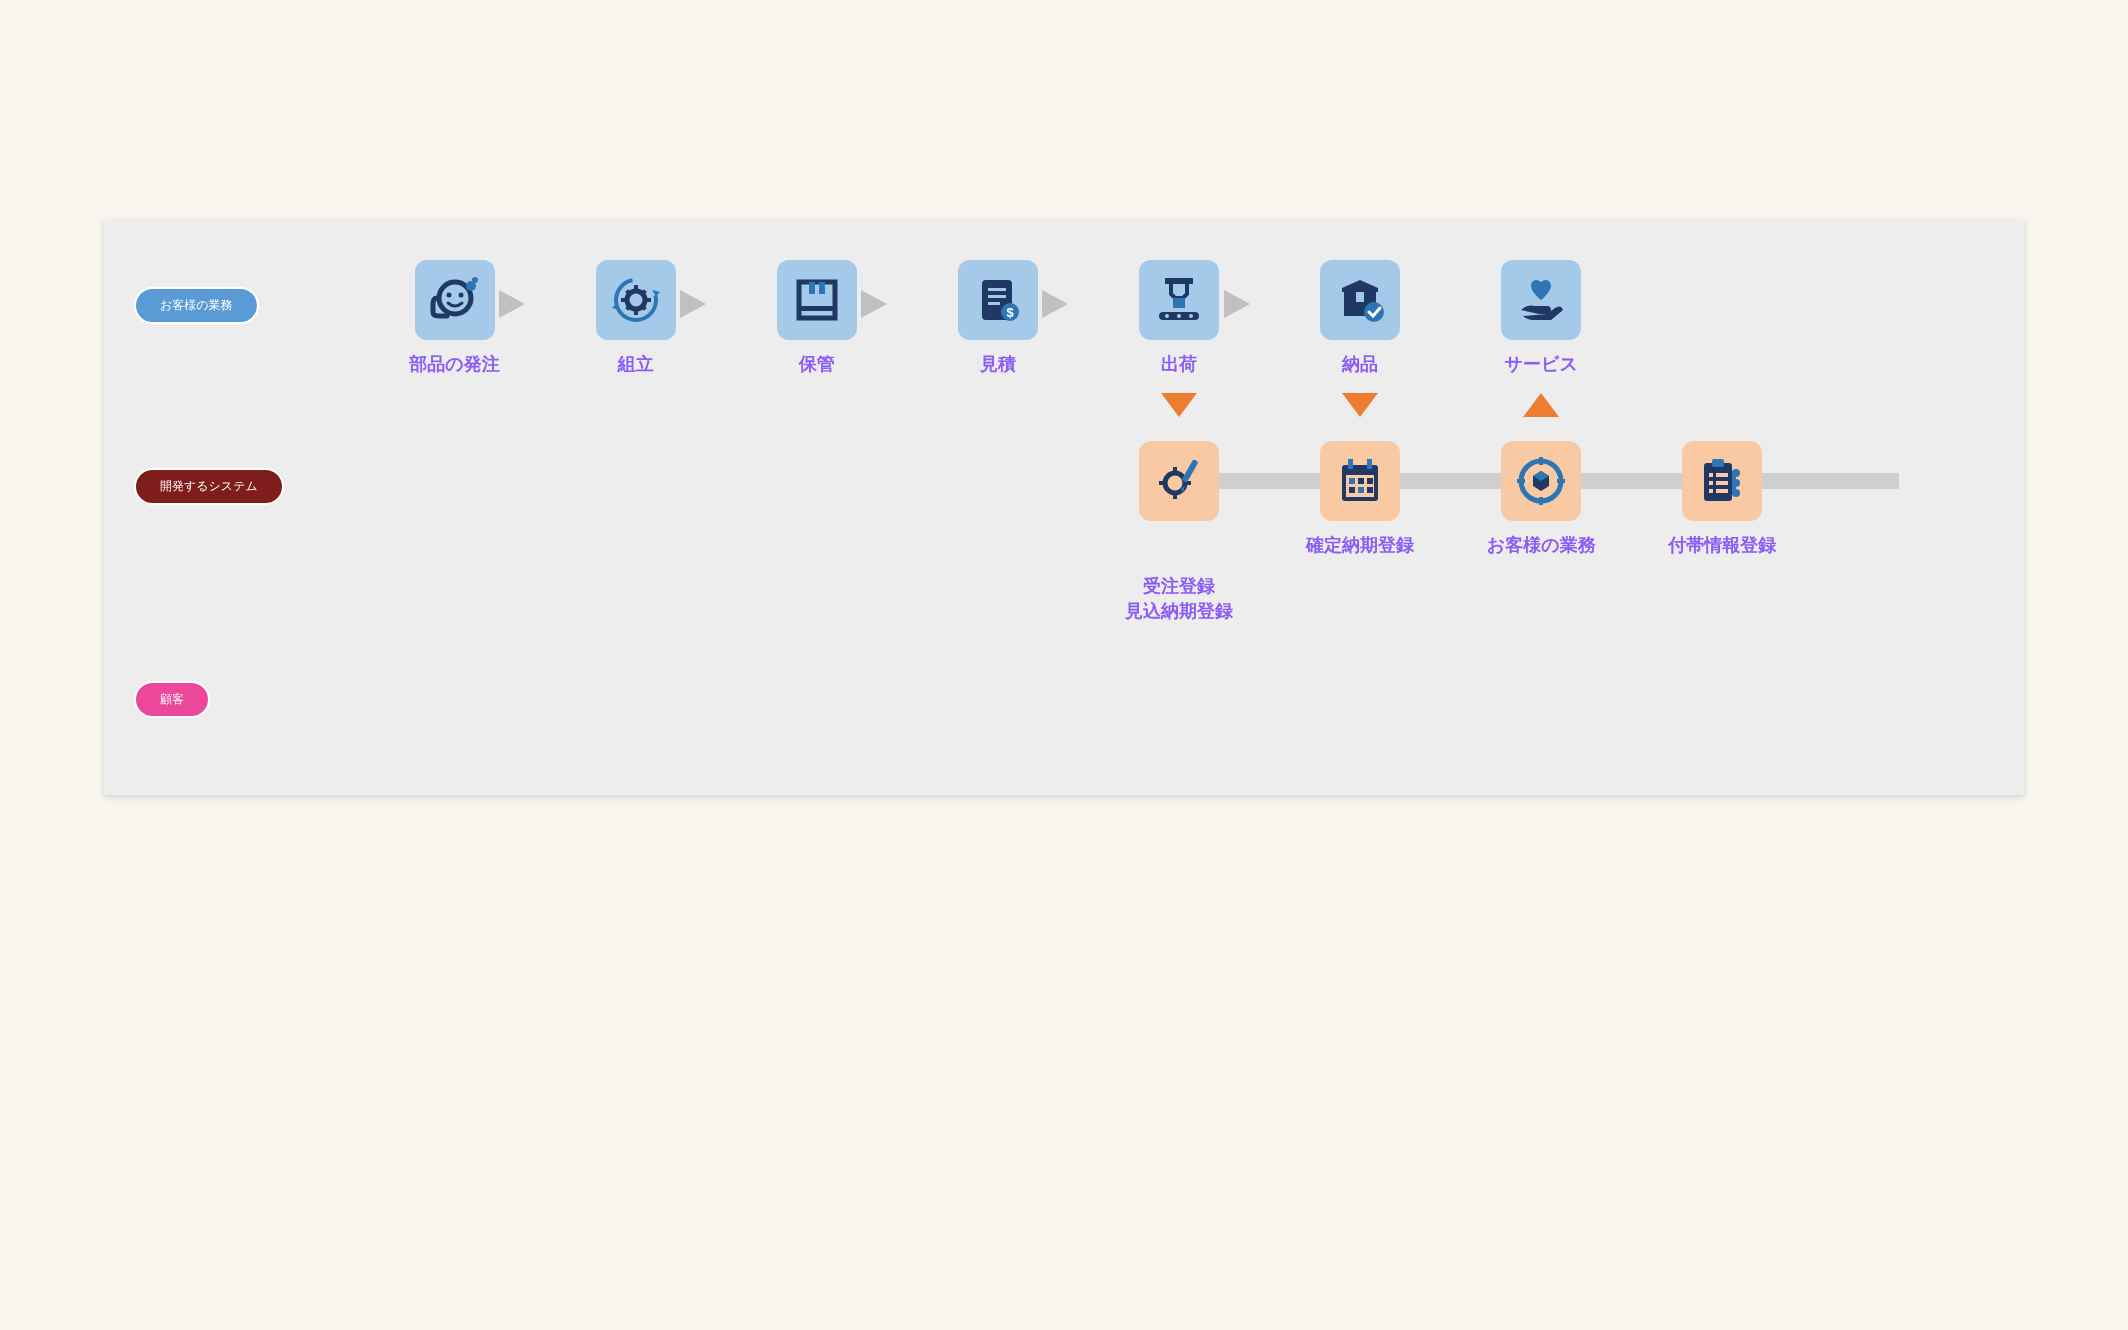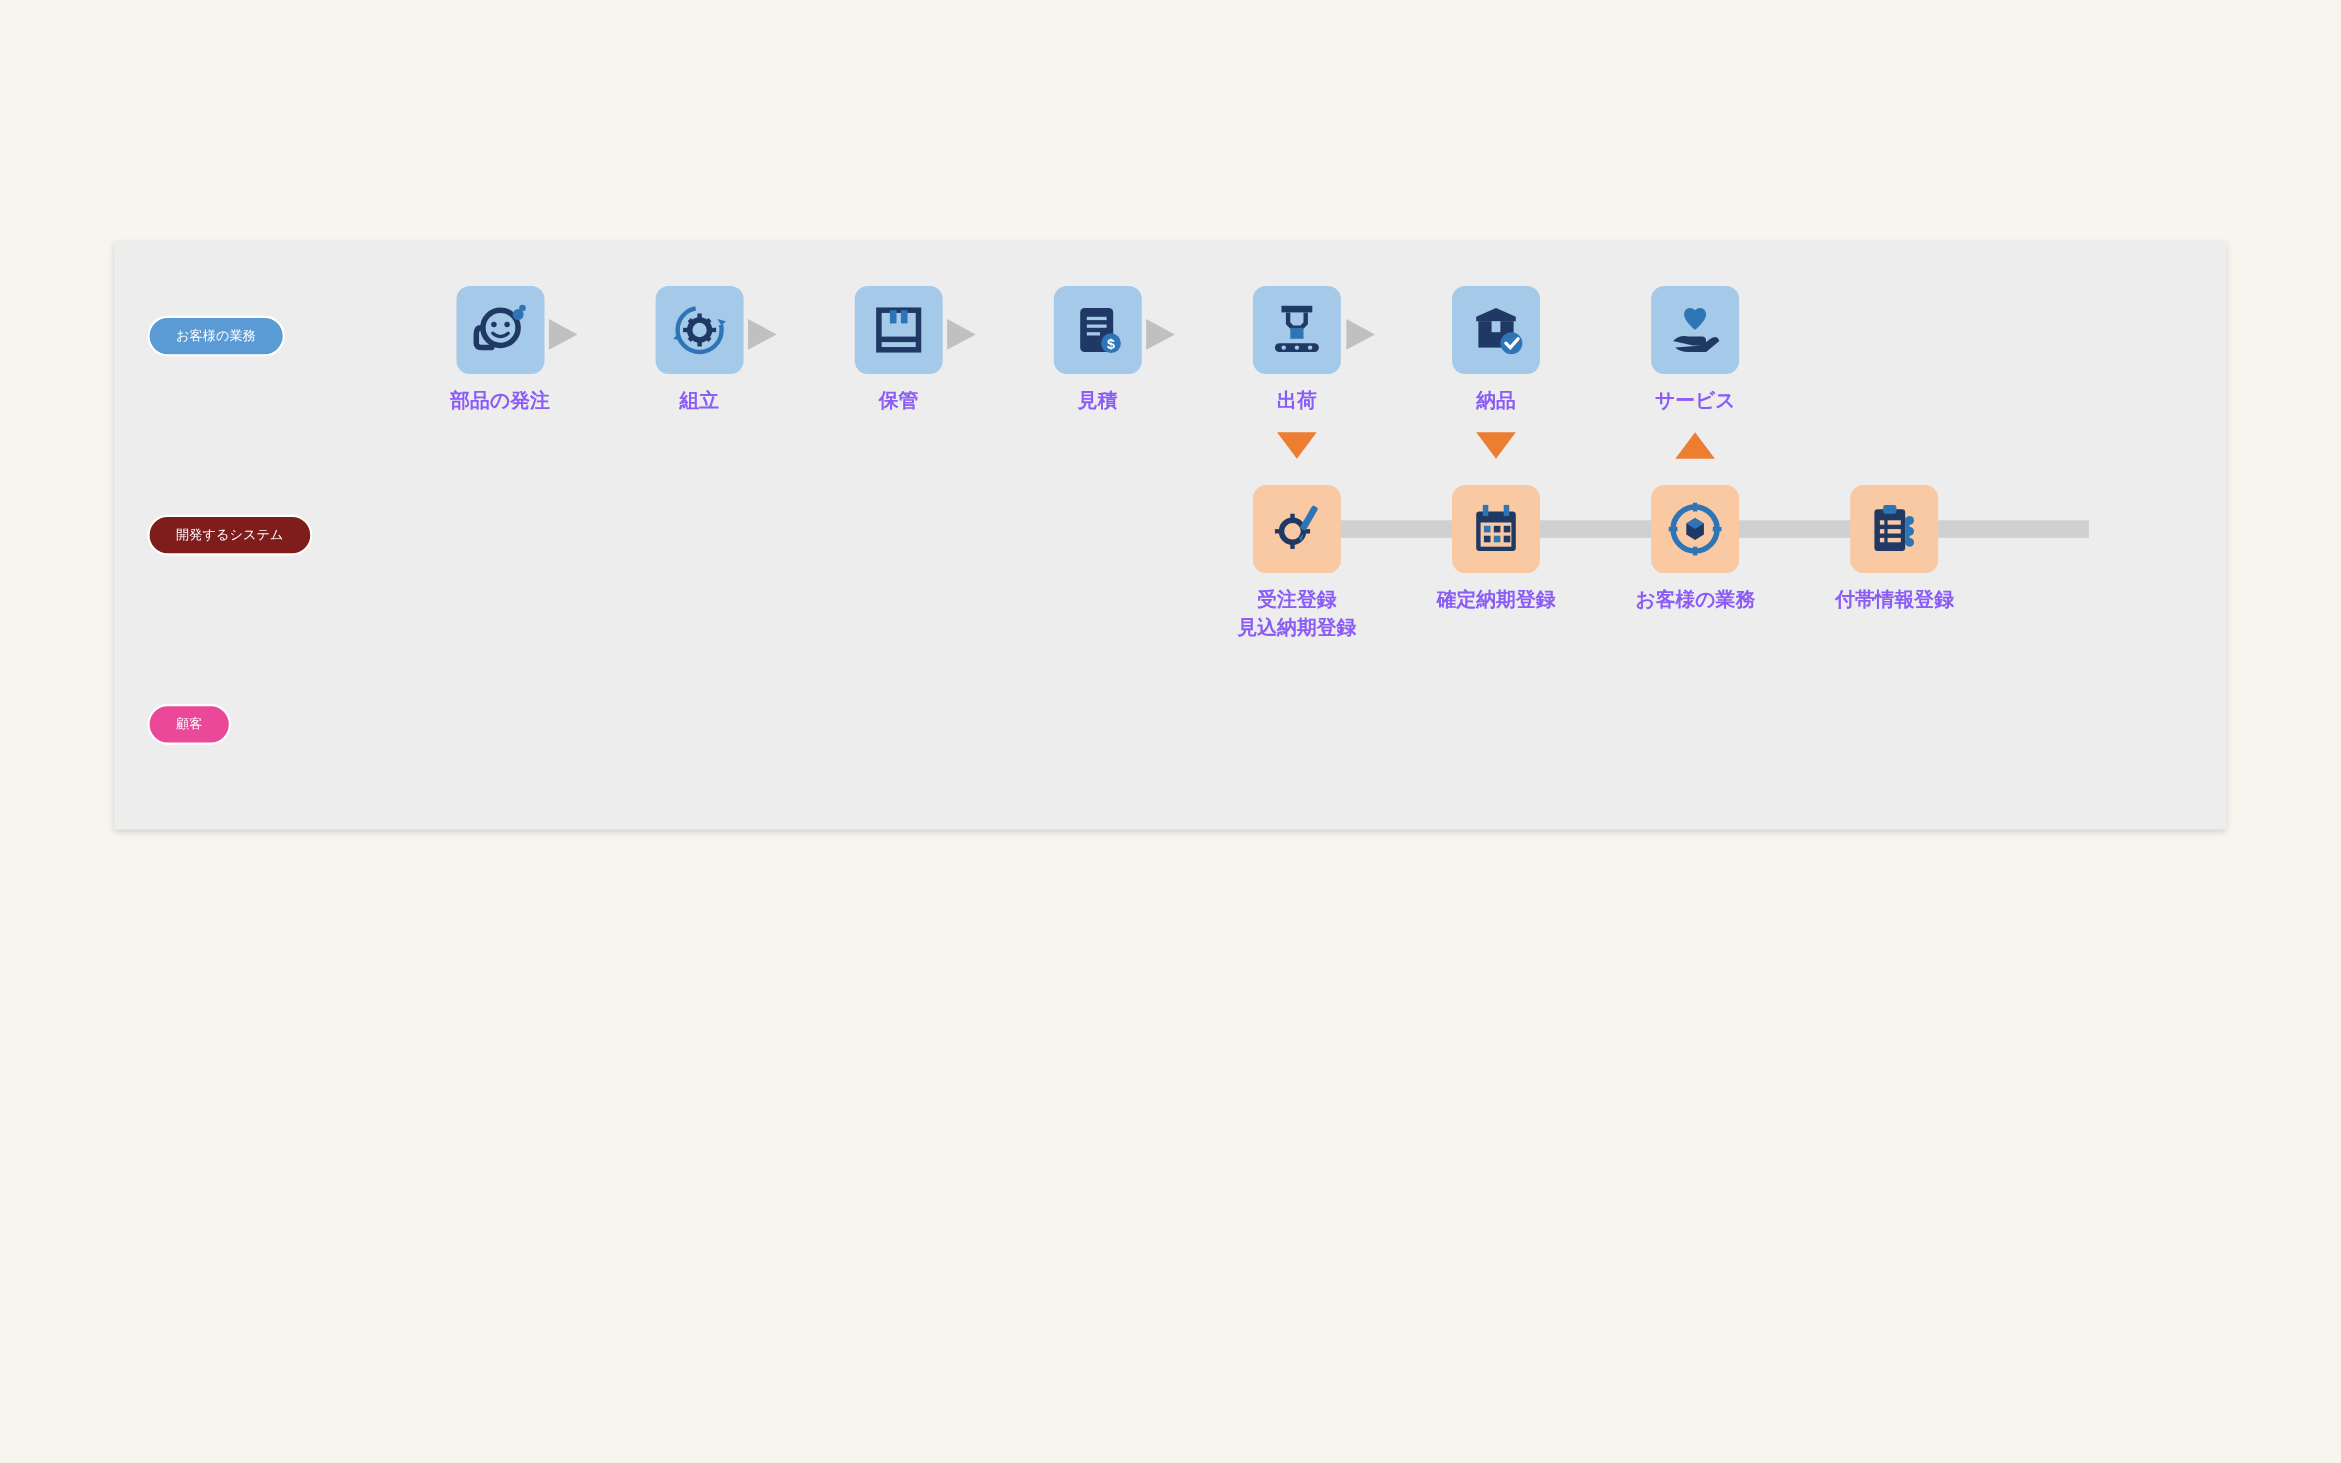--- a/index.html
+++ b/index.html
@@ -231,21 +231,21 @@
 
   <div class="row row2">
     <div class="row-label">
       <div class="pill pill-orange">開発するシステム</div>
     </div>
     <div class="spacer-cell"></div>
     <div class="spacer-cell"></div>
     <div class="spacer-cell"></div>
     <div class="spacer-cell"></div>
 
-    <div class="cell" style="position:relative;">
+    <div class="cell" style="position:relative;gap:41px;">
       <div class="connector-line" style="left:50%; width:720px;"></div>
       <div class="icon-box bg-orange">
         <svg width="56" height="56" viewBox="0 0 56 56">
             <circle cx="24" cy="30" r="10" fill="none" stroke="#1f3864" stroke-width="5"></circle>
             <g fill="#1f3864">
               <rect x="22" y="14" width="4" height="6"></rect>
               <rect x="22" y="40" width="4" height="6"></rect>
               <rect x="8" y="28" width="6" height="4"></rect>
               <rect x="34" y="28" width="6" height="4"></rect>
             </g>

